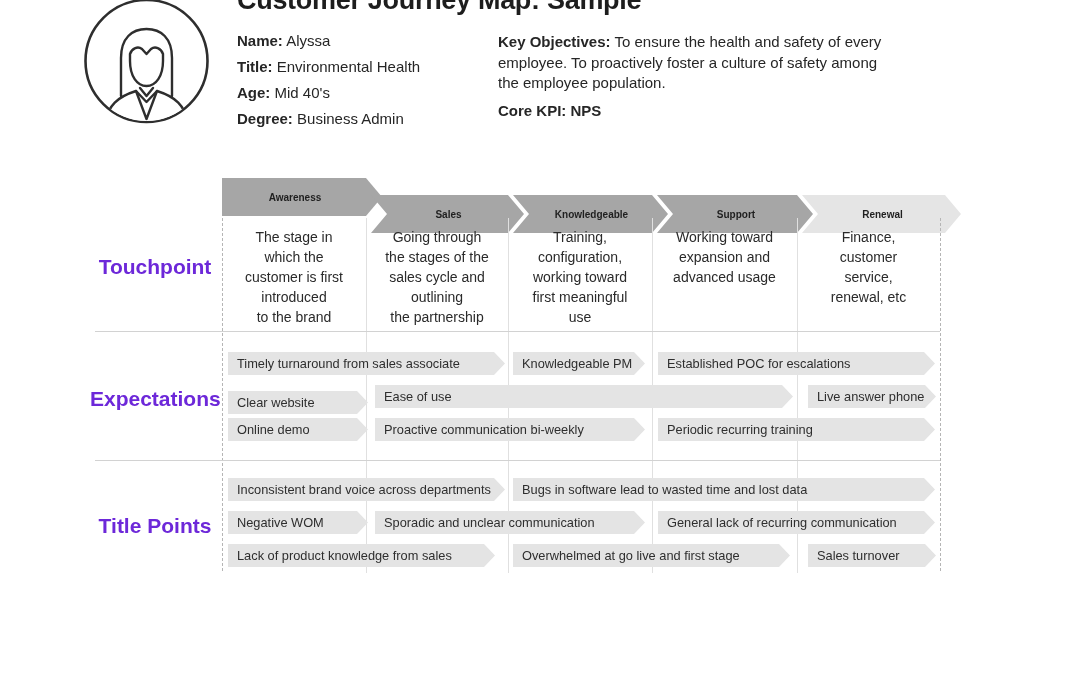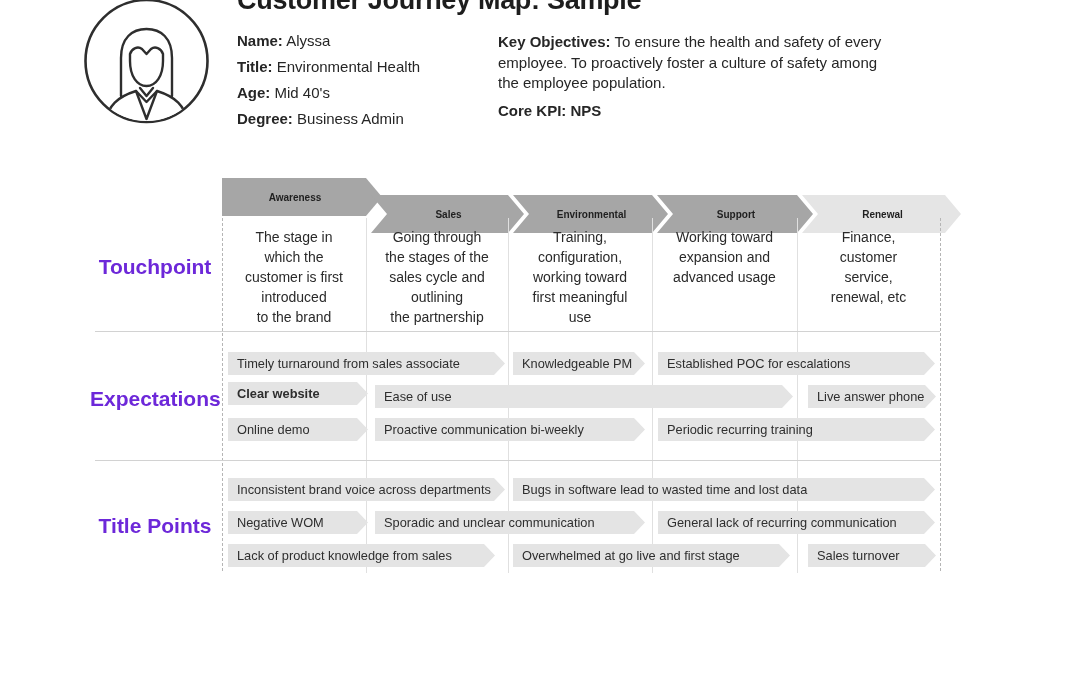--- a/index.html
+++ b/index.html
@@ -82,21 +82,21 @@
   </div>
 
   <div class="band">
     <div class="seg first" style="left:0;width:160px;background:#a6a6a6;">
         <span>Awareness</span>
       </div>
     <div class="seg next" style="left:149px;width:153px;background:#a6a6a6;">
         <span>Sales</span>
       </div>
     <div class="seg next" style="left:291px;width:155px;background:#a6a6a6;">
-        <span>Environmental</span>
+        <span>Knowledgeable</span>
       </div>
     <div class="seg next" style="left:435px;width:156px;background:#a6a6a6;">
         <span>Support</span>
       </div>
     <div class="seg next" style="left:580px;width:159px;background:#e5e5e5;">
         <span>Renewal</span>
       </div>
   </div>
 
   <div class="vdash" style="left:222px;"></div>
@@ -134,21 +134,21 @@
 expansion and
 advanced usage</div>
   <div class="tcell" style="left:797px;width:143px;">Finance,
 customer
 service,
 renewal, etc</div>
 
   <div class="pill" style="left:228px;top:352px;width:277px;">Timely turnaround from sales associate</div>
   <div class="pill" style="left:513px;top:352px;width:132px;">Knowledgeable PM</div>
   <div class="pill" style="left:658px;top:352px;width:277px;">Established POC for escalations</div>
-  <div class="pill" style="left:228px;top:382px;width:140px;font-weight:bold;">Clear website</div>
+  <div class="pill" style="left:228px;top:391px;width:140px;">Clear website</div>
   <div class="pill" style="left:375px;top:385px;width:418px;">Ease of use</div>
   <div class="pill" style="left:808px;top:385px;width:128px;">Live answer phone</div>
   <div class="pill" style="left:375px;top:418px;width:270px;">Proactive communication bi-weekly</div>
   <div class="pill" style="left:228px;top:418px;width:140px;">Online demo</div>
   <div class="pill" style="left:658px;top:418px;width:277px;">Periodic recurring training</div>
 
   <div class="pill" style="left:228px;top:478px;width:277px;">Inconsistent brand voice across departments</div>
   <div class="pill" style="left:513px;top:478px;width:422px;">Bugs in software lead to wasted time and lost data</div>
   <div class="pill" style="left:228px;top:511px;width:140px;">Negative WOM</div>
   <div class="pill" style="left:375px;top:511px;width:270px;">Sporadic and unclear communication</div>

